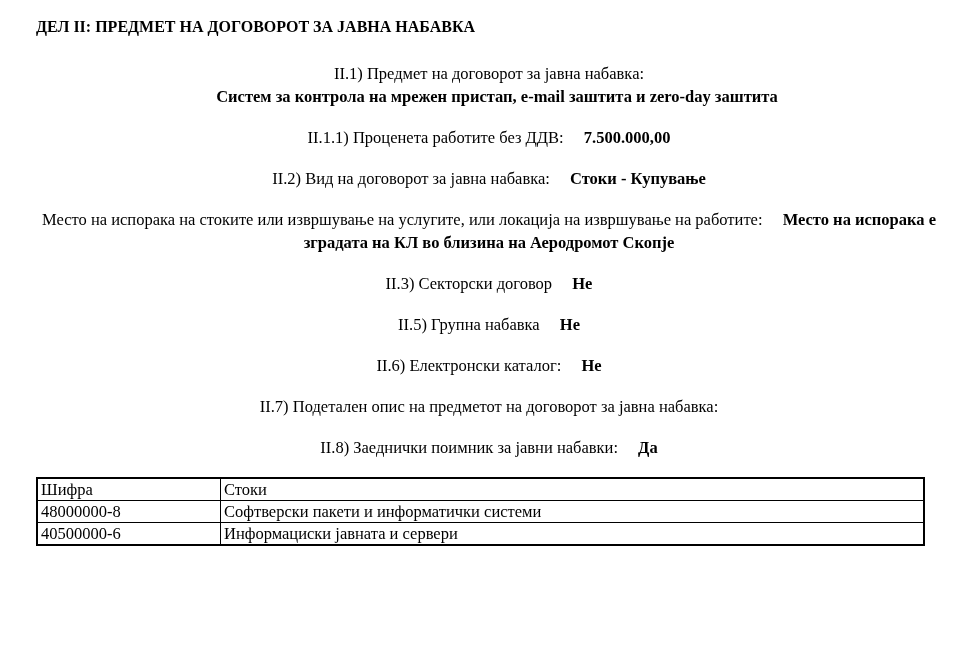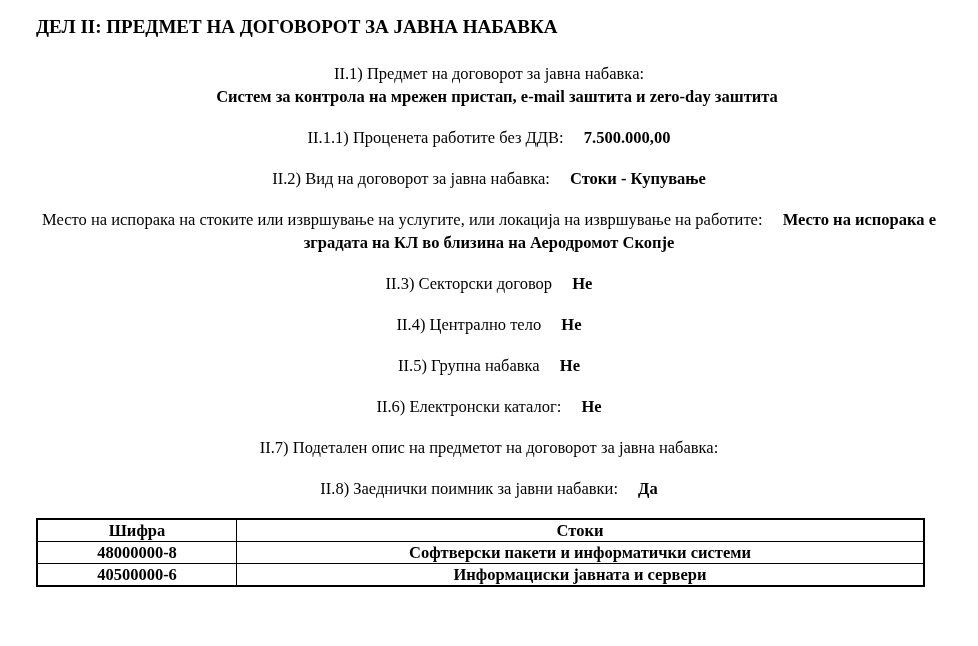--- a/index.html
+++ b/index.html
@@ -12,21 +12,21 @@
     width: 978px;
     height: 646px;
     box-sizing: border-box;
     padding: 0 36px 0 36px;
     background: #ffffff;
     color: #000000;
     font-family: "Liberation Serif", "DejaVu Serif", serif;
     overflow: hidden;
   }
   .doc-title {
-    font-size: 19px;
+    font-size: 16px;
     font-weight: bold;
     line-height: 26px;
     margin: 14px 0 22px 0;
   }
   .para {
     font-size: 16.5px;
     line-height: 23px;
     margin: 18px 0;
     text-align: center;
   }
@@ -37,23 +37,23 @@
     margin-top: 8px;
     border-collapse: collapse;
     border: 2px solid #000000;
     table-layout: fixed;
   }
   .cpv-table td {
     border: 1px solid #000000;
     font-size: 16.5px;
     line-height: 21px;
     height: 21px;
-    padding: 0 11px;
-    text-align: center;
-    font-weight: bold;
+    padding: 0 3px;
+    text-align: left;
+    font-weight: normal;
     vertical-align: middle;
     white-space: nowrap;
     overflow: hidden;
   }
   .cpv-table .col-code { width: 176px; }
 </style>
 </head>
 <body>
 
 <div class="page">
@@ -74,23 +74,20 @@
   </p>
 
   <p class="para">
     <span>Место на испорака на стоките или извршување на услугите, или локација на извршување на работите: </span><b>Место на испорака е зградата на КЛ во близина на Аеродромот Скопје</b>
   </p>
 
   <p class="para">
     <span>II.3) Секторски договор </span><b>Не</b>
   </p>
 
-  <p class="para">
-    <span>II.4) Централно тело </span><b>Не</b>
-  </p>
 
   <p class="para">
     <span>II.5) Групна набавка </span><b>Не</b>
   </p>
 
   <p class="para">
     <span>II.6) Електронски каталог: </span><b>Не</b>
   </p>
 
   <p class="para">

